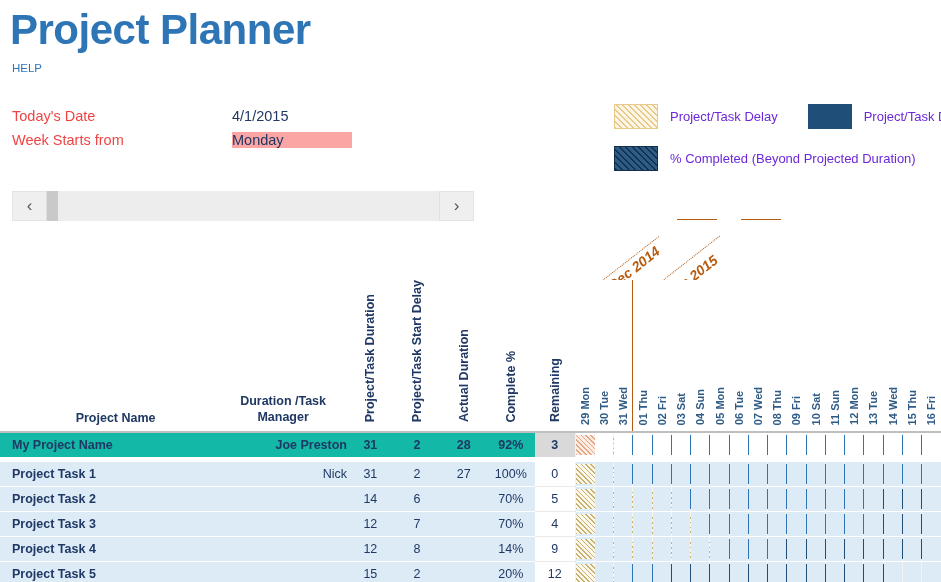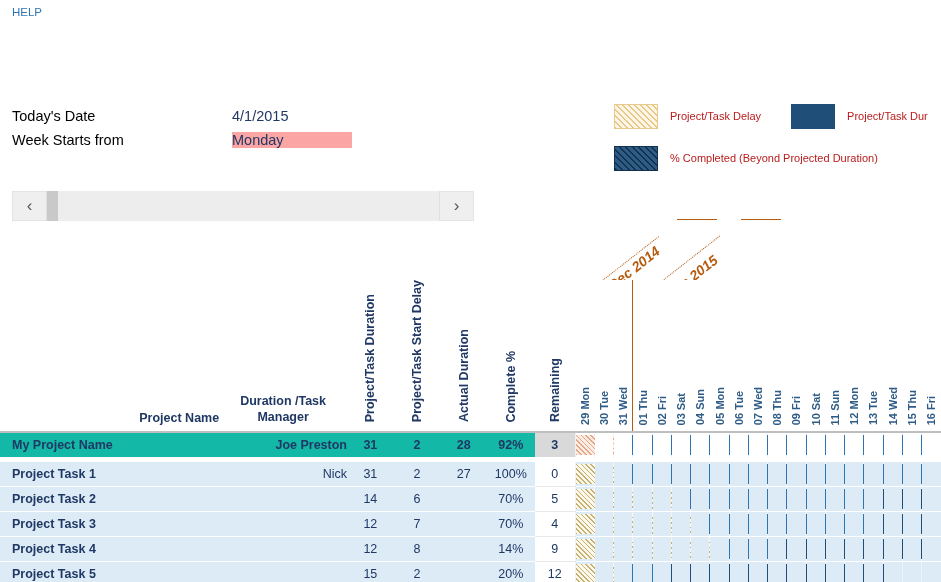--- a/index.html
+++ b/index.html
@@ -39,21 +39,21 @@
   
   #settings { position: absolute; left: 12px; top: 104px; width: 480px; }
   .setting-row {
     display: flex;
     align-items: center;
     height: 24px;
   }
   .setting-label {
     width: 220px;
     font-size: 14.5px;
-    color: #000000;
+    color: #ef4444;
   }
   .setting-value {
     width: 120px;
     text-align: left;
     font-size: 14.5px;
     color: #1F3864;
   }
   .setting-value.boxed { background: #fca5a5; }
 
   
@@ -110,22 +110,22 @@
   }
   .sw-duration { background: #1F4E79; border-color: #1F4E79; }
   .sw-beyond {
     background-color: #2F5C86;
     background-image: repeating-linear-gradient(45deg,
        #12314d 0px, #12314d 1.6px, #2F5C86 1.6px, #2F5C86 4.6px);
     border-color: #12314d;
   }
   .legend-text {
     margin-left: 12px;
-    font-size: 11px;
-    color: #b91c1c;
+    font-size: 13px;
+    color: #6d28d9;
     white-space: nowrap;
   }
 
   
   #months { position: absolute; left: 575px; top: 205px; width: 366px; height: 110px; }
   .month-label {
     position: absolute;
     font-size: 14px;
     font-weight: bold;
     font-style: italic;
@@ -155,21 +155,21 @@
   thead th {
     height: 98px;
     vertical-align: bottom;
     padding: 0 0 6px 0;
     font-size: 12.5px;
     color: #1F3864;
     font-weight: bold;
     border-bottom: 2px solid #BFBFBF;
     background: #ffffff;
   }
-  th.h-name { text-align: right; padding-left: 12px; }
+  th.h-name { text-align: center; padding-left: 12px; }
   th.h-mgr  { text-align: center; line-height: 16px; }
   th.rot    { }
   th.rot .rv {
     writing-mode: vertical-rl;
     transform: rotate(180deg);
     display: inline-block;
     line-height: 14px;
     text-align: left;
     white-space: nowrap;
   }
@@ -233,20 +233,21 @@
   .gantt-layer {
     position: absolute;
     left: 0; right: 0; top: 0; bottom: 0;
     pointer-events: none;
   }
 </style>
 </head>
 <body>
 
 <div id="title-area">
+  <div id="app-title">Project Planner</div>
   <a id="help-link">HELP</a>
 </div>
 
 <div id="settings">
     <div class="setting-row">
       <div class="setting-label">Today's Date</div>
       <div class="setting-value">4/1/2015</div>
     </div>
     <div class="setting-row">
       <div class="setting-label">Week Starts from</div>

